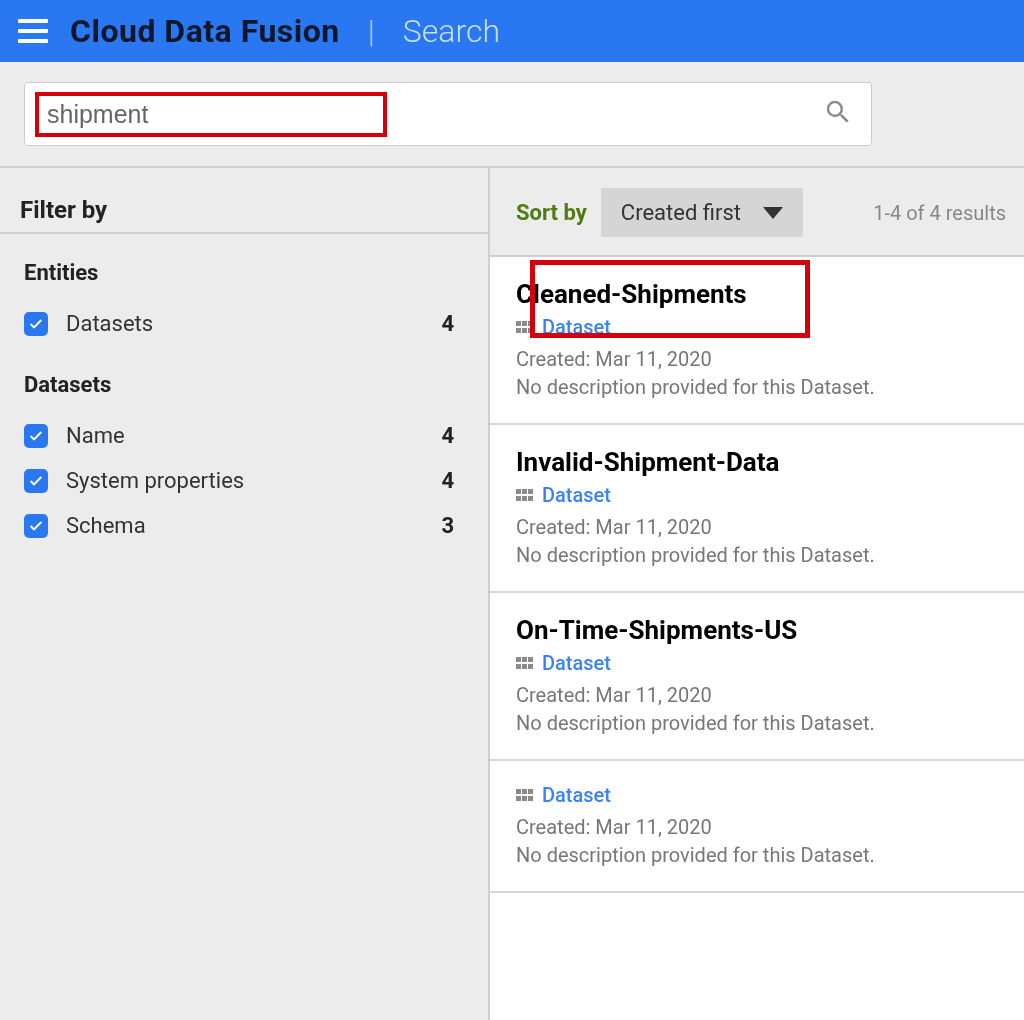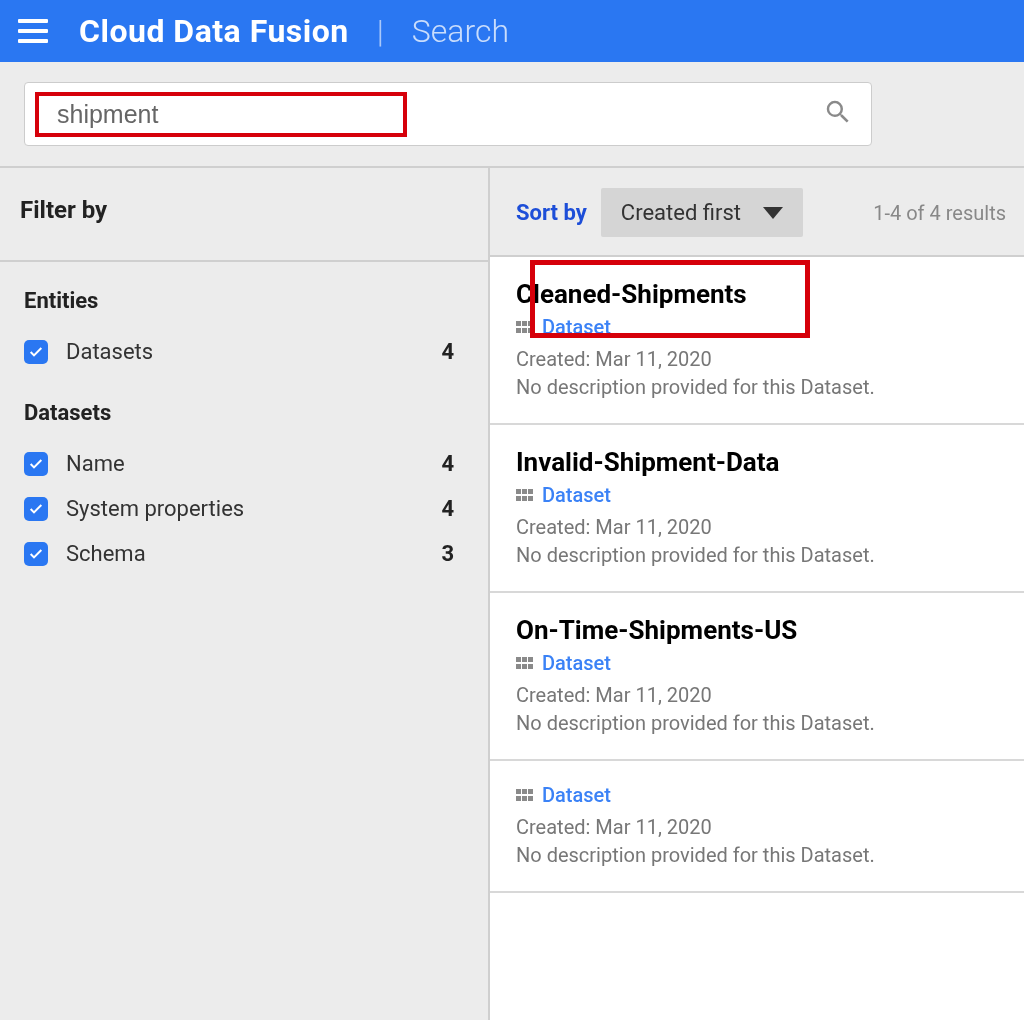--- a/index.html
+++ b/index.html
@@ -13,21 +13,21 @@
     align-items: center;
     padding: 0 18px;
     gap: 22px;
   }
   .hamburger {
     width: 30px; height: 24px;
     display: flex; flex-direction: column; justify-content: space-between;
     cursor: pointer;
   }
   .hamburger span { display:block; height:4px; width:100%; background:#fff; border-radius:1px;}
-  .topbar-title { font-size: 32px; font-weight: 700; color: #ffffff; letter-spacing: 0.5px; margin-left: 9px;}
+  .topbar-title { font-size: 32px; font-weight: 700; color: #0f172a; letter-spacing: 0.5px;}
   .topbar-sep { color: rgba(255,255,255,0.6); font-size: 32px; font-weight: 300; margin: 0 6px;}
   .topbar-sub { font-size: 32px; font-weight: 300; color: rgba(255,255,255,0.75); }
 
   .searchbar-wrap {
     width:100%;
     background:#ececec;
     padding: 20px 24px;
     border-bottom: 2px solid #cfcfcf;
   }
   .searchbox {
@@ -39,40 +39,40 @@
     display:flex;
     align-items:center;
     padding: 0 18px 0 10px;
   }
   .searchbox input {
     flex:1;
     border:none;
     outline:none;
     font-size:25px;
     color:#666;
-    padding:4px 18px;
+    padding:4px 8px;
   }
   .search-icon svg { width:30px; height:30px; fill:#8a8a8a; }
   .red-box { border: 4px solid #d6000a; padding-right:6px;}
 
   .main {
     display:flex;
     width:100%;
     height: calc(1020px - 62px - 106px);
   }
   .sidebar {
     width: 490px;
     background:#ececec;
     border-right: 2px solid #cfcfcf;
   }
   .section-head {
     font-size:24px;
     font-weight:700;
     color:#222;
-    padding: 28px 20px 36px 20px;
+    padding: 28px 20px 8px 20px;
     border-bottom: 2px solid #cfcfcf;
   }
   .filter-group-title {
     font-size:22px;
     font-weight:700;
     color:#222;
     padding: 26px 24px 16px 24px;
   }
   .filter-item {
     display:flex;
@@ -98,21 +98,21 @@
     display:flex;
     flex-direction:column;
   }
   .results-head {
     display:flex;
     align-items:center;
     padding: 20px 18px 18px 26px;
     border-bottom: 2px solid #cfcfcf;
     gap: 14px;
   }
-  .sortby-label { font-size:22px; font-weight:700; color:#1d4ed8; }
+  .sortby-label { font-size:22px; font-weight:700; color:#4d7c0f; }
   .sort-dropdown {
     background:#d5d5d5;
     border-radius:2px;
     padding: 12px 20px;
     display:flex;
     align-items:center;
     gap:22px;
     font-size:22px;
     color:#333;
     cursor:pointer;

